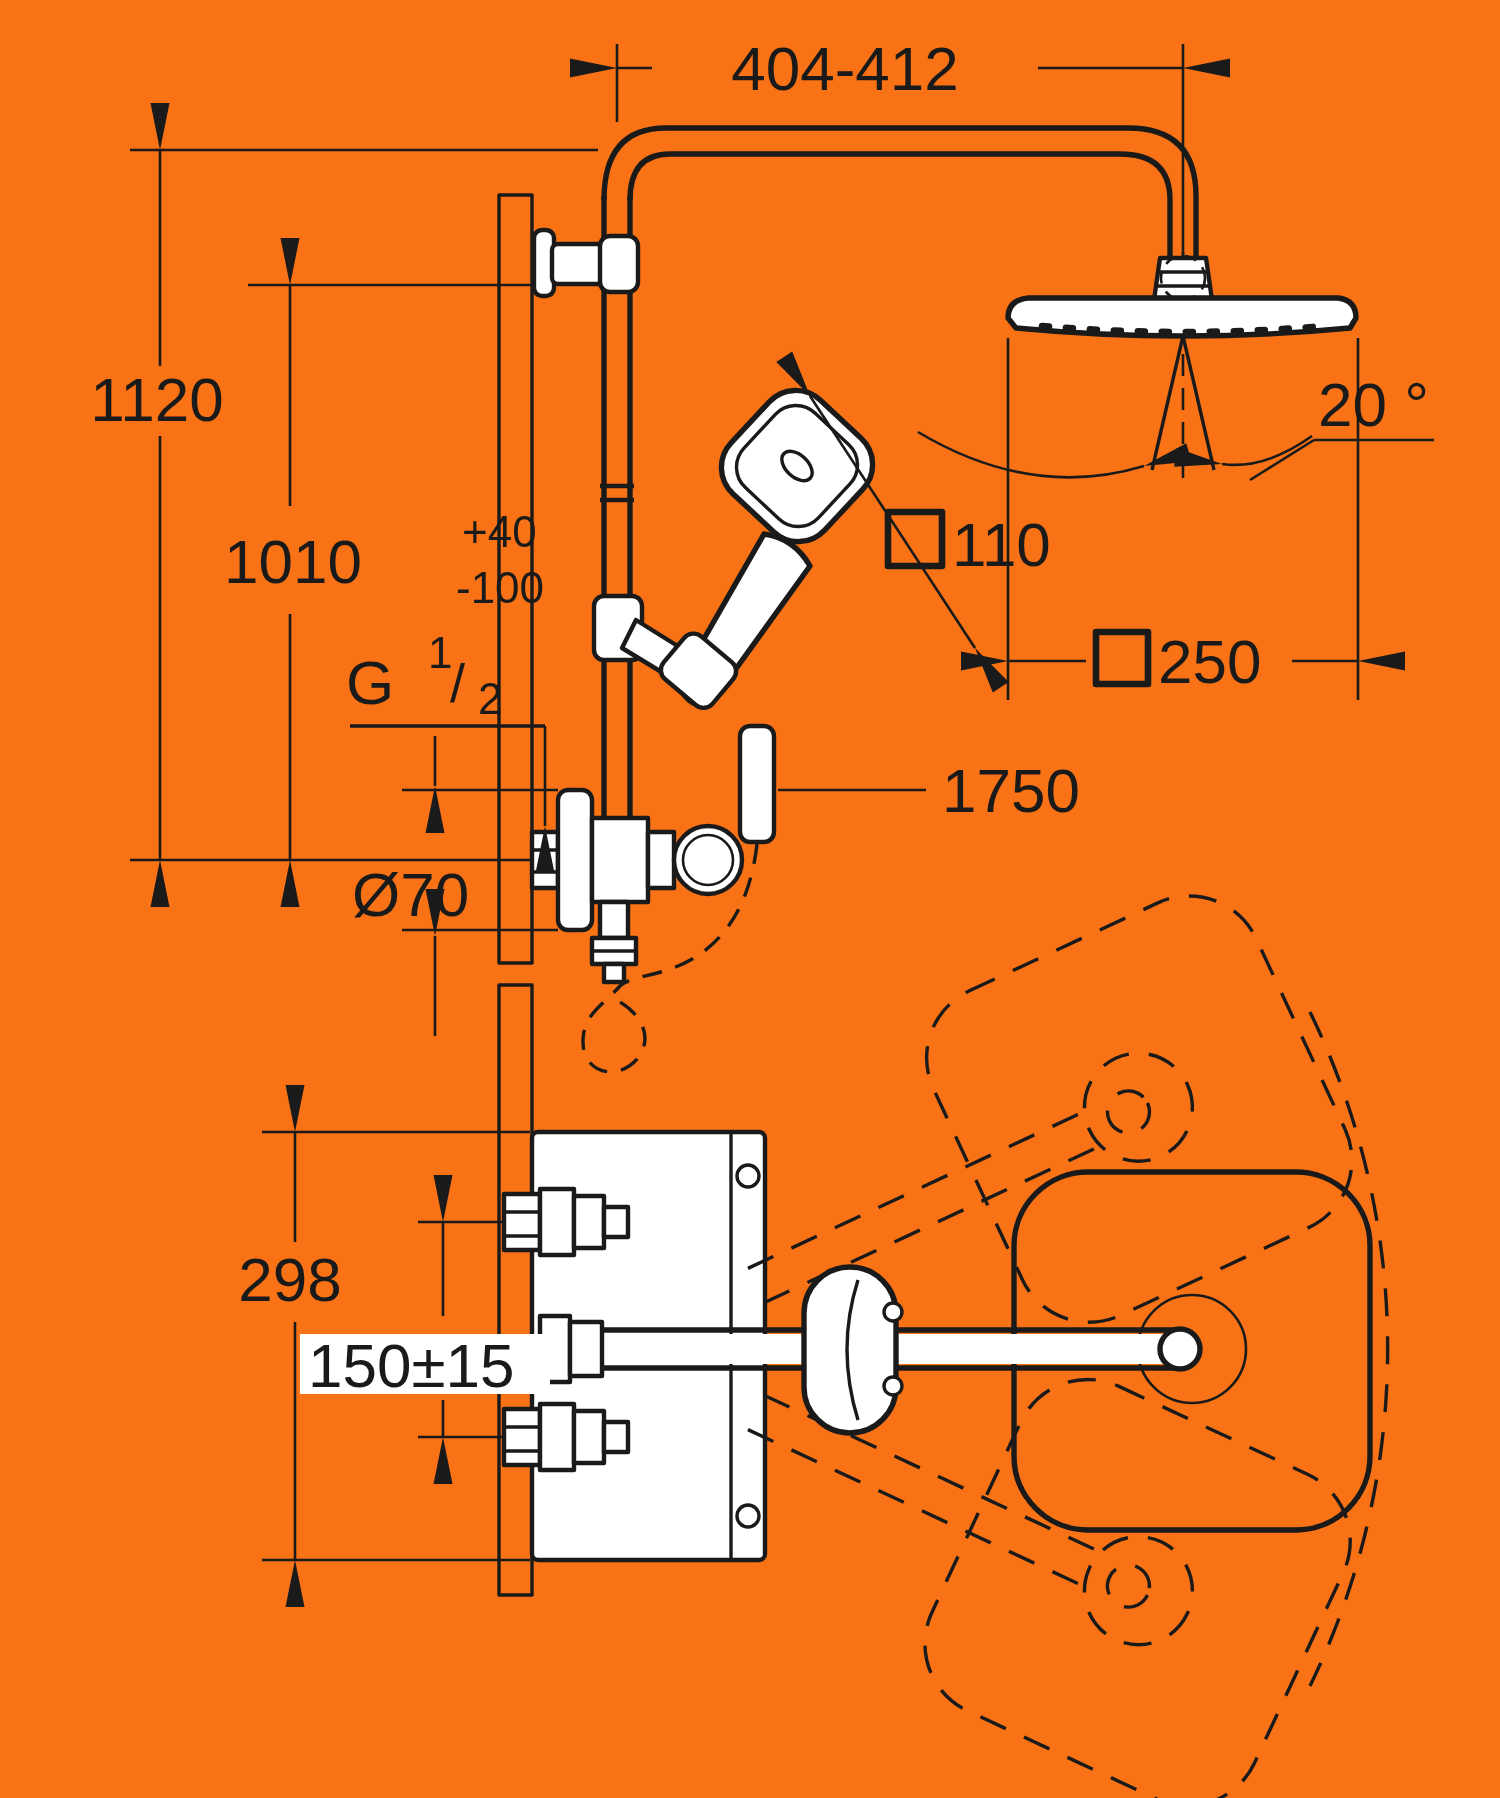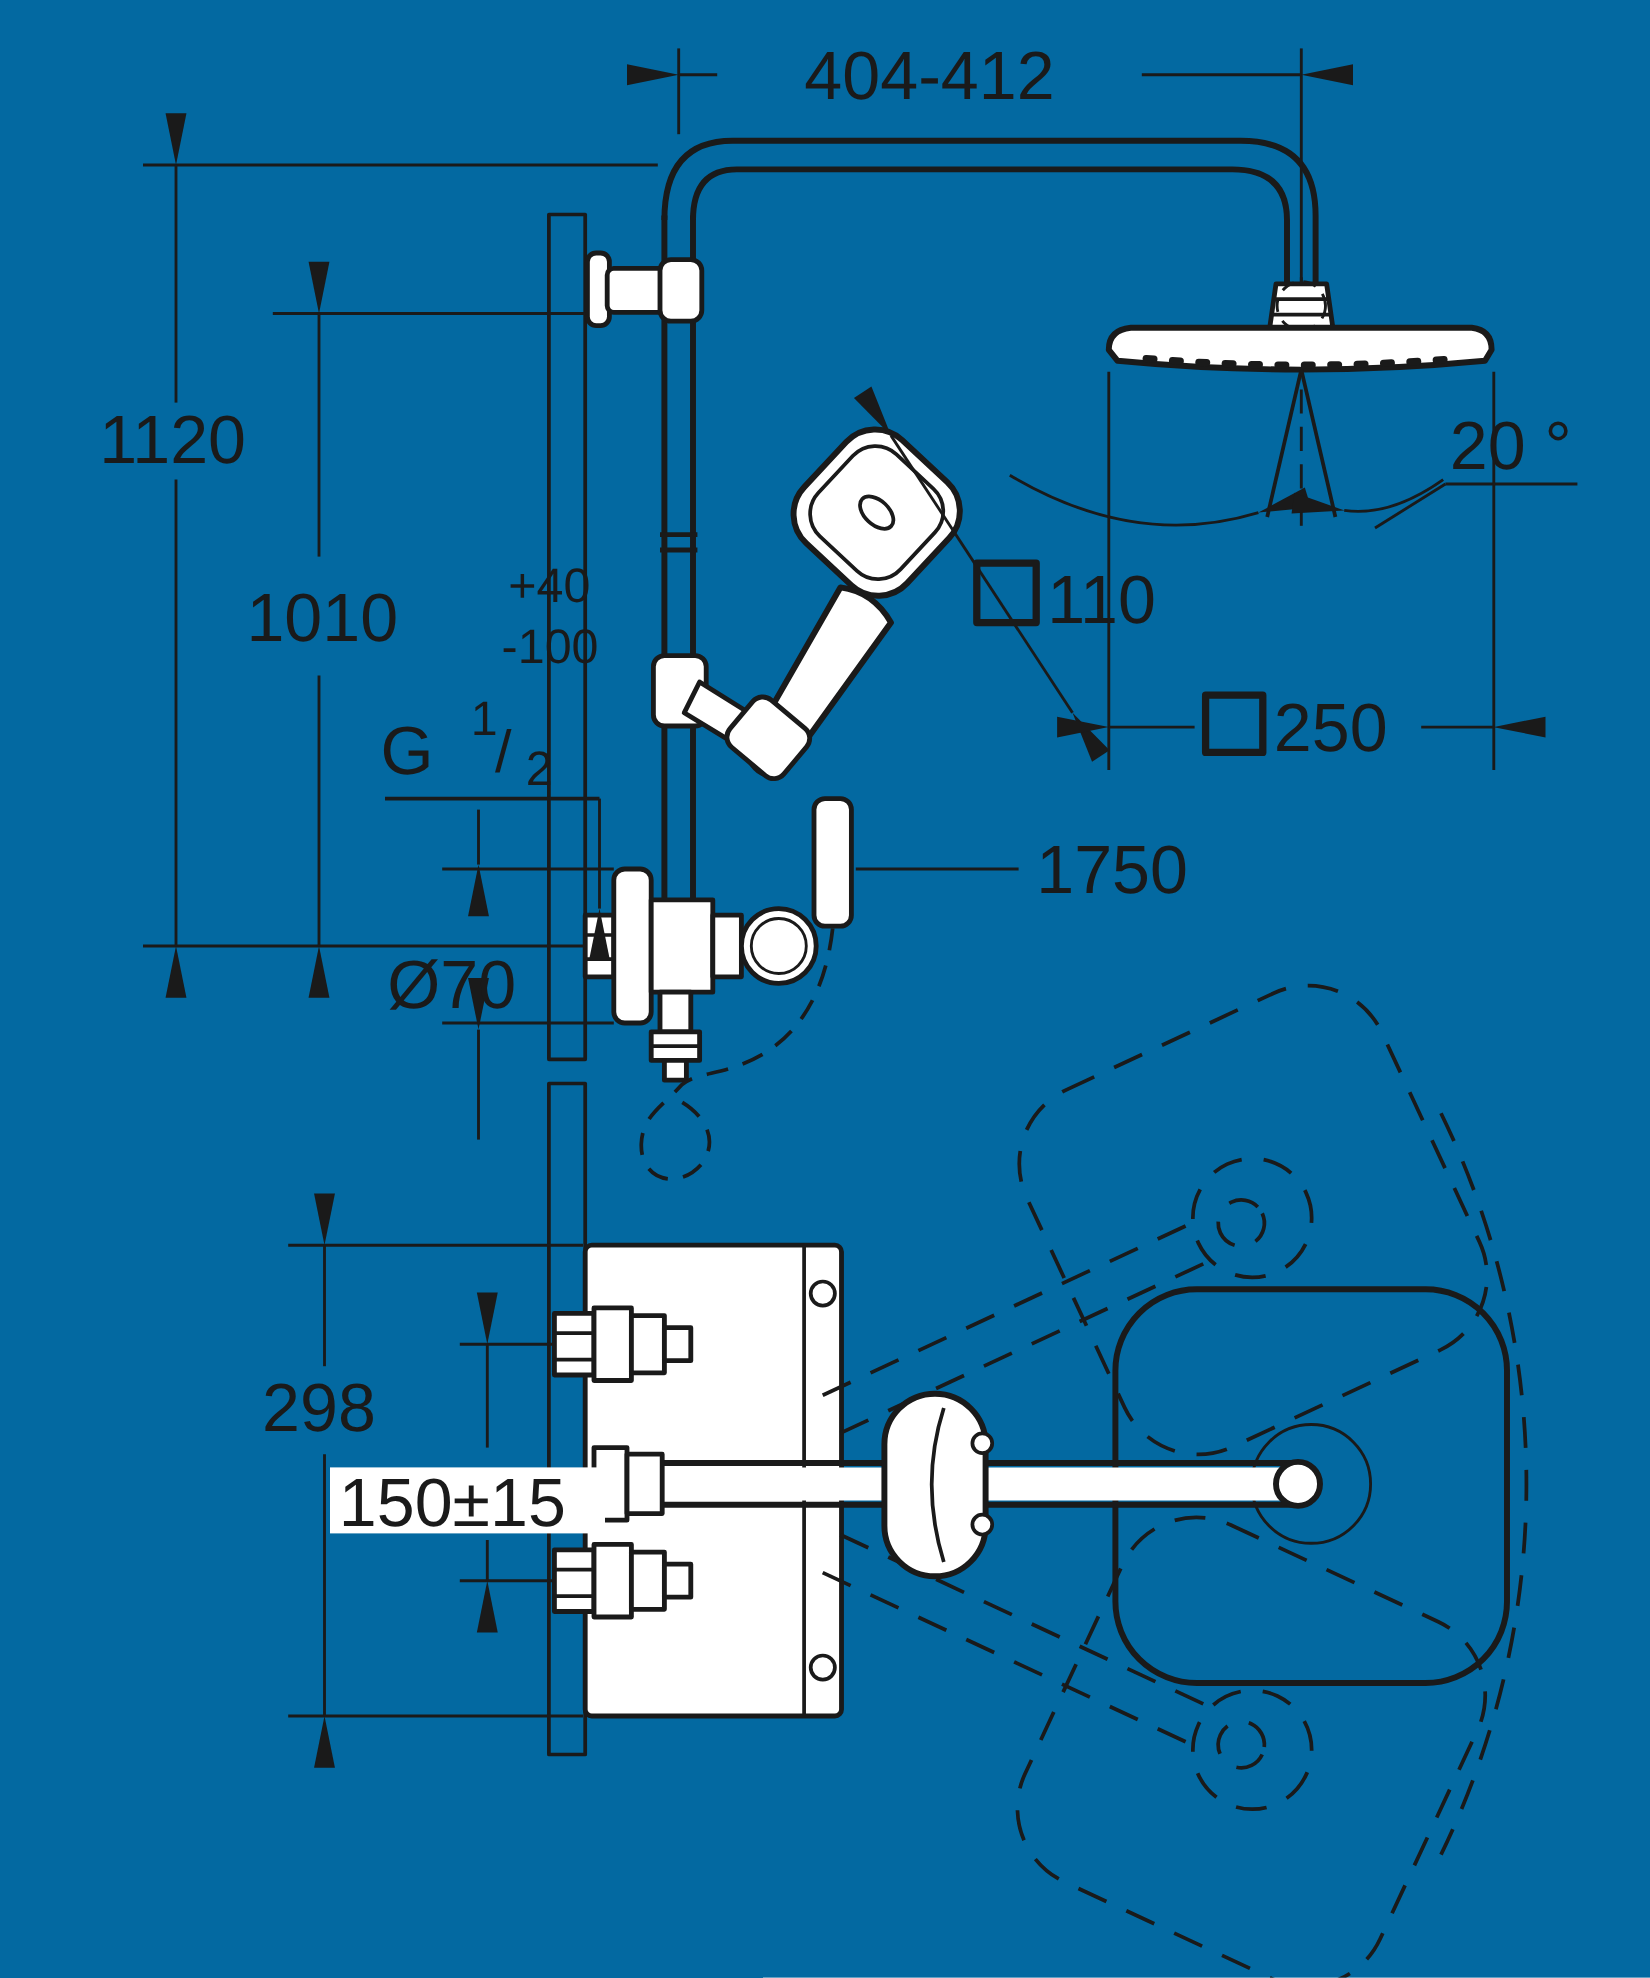--- a/index.html
+++ b/index.html
@@ -1,16 +1,16 @@
 <!DOCTYPE html>
 <html><head>
 <meta charset="utf-8">
 <style>
   html,body{margin:0;padding:0;background:#ffffff;}
-  .wrap{width:1500px;height:1798px;background:#0369a1;overflow:hidden;}
+  .wrap{width:1500px;height:1798px;background:#f97316;overflow:hidden;}
   svg{display:block;font-family:"Liberation Sans",sans-serif;}
   .s{stroke:#1a1a1a;fill:none;stroke-linecap:butt;stroke-linejoin:round;}
   .rc{stroke-linecap:round;}
   .w2{stroke-width:2.6;}
   .w3{stroke-width:3.4;}
   .w4{stroke-width:4.4;}
   .w5{stroke-width:5.4;}
   .w6{stroke-width:6.6;}
   .wf{fill:#ffffff;}
   .dsh{stroke-dasharray:28 20;}

